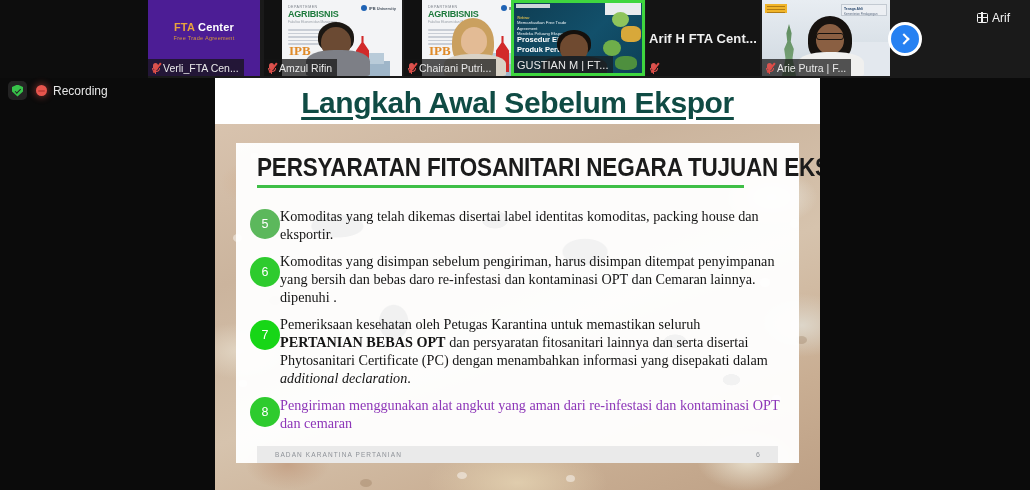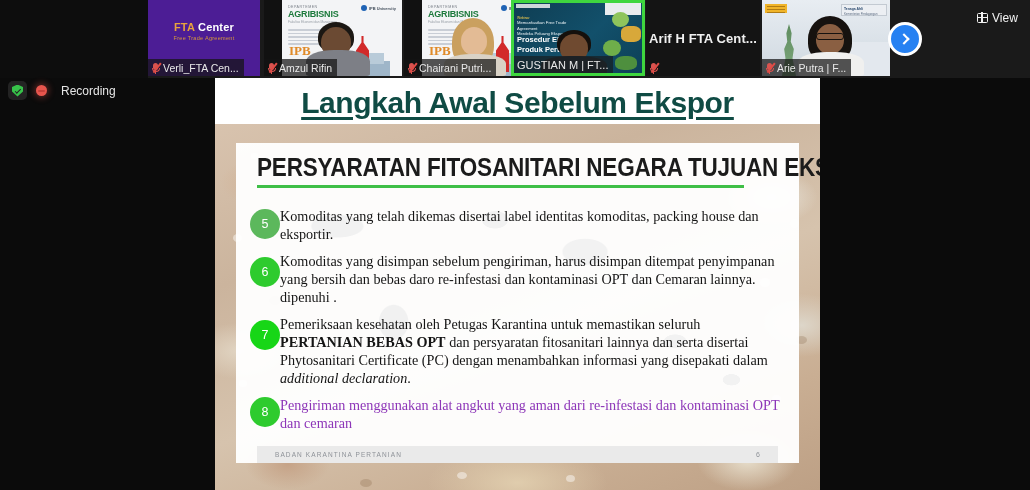--- a/index.html
+++ b/index.html
@@ -183,21 +183,21 @@
   }
   #encryption-badge .shield {
     width: 11px; height: 12px; background: #37c24a;
     clip-path: polygon(50% 0%, 100% 20%, 100% 58%, 50% 100%, 0% 58%, 0% 20%);
     position: relative;
   }
   #encryption-badge .shield:after {
     content: ""; position: absolute; left: 2.6px; top: 4.2px; width: 5px; height: 2.4px;
     border-left: 1.4px solid #232323; border-bottom: 1.4px solid #232323; transform: rotate(-45deg);
   }
-  .rec-wrap { display: flex; align-items: center; gap: 14px; }
+  .rec-wrap { display: flex; align-items: center; gap: 6px; }
   .rec-dot {
     width: 11px; height: 11px; border-radius: 50%; background: #e8554d;
     box-shadow: 0 0 6px 2px rgba(232,85,77,0.35);
     position: relative;
   }
   .rec-dot:after {
     content:""; position: absolute; left: 2px; top: 4.5px; width: 7px; height: 2.4px; background: #c8403a; border-radius: 1px;
   }
   #recording-label { color: #e6e6e6; font-size: 12px; }
 
@@ -486,21 +486,21 @@
         <span class="nm">Arie Putra | F...</span>
       </div>
     </div>
 
     <div id="next-page-btn">
       <span class="chev"></span>
     </div>
 
     <div id="view-btn">
       <span class="grid-ico"></span>
-      <span>View</span>
+      <span>Arif</span>
     </div>
   </div>
 
   <div id="status-row">
     <div id="encryption-badge">
       <span class="shield"></span>
     </div>
     <div class="rec-wrap">
       <span class="rec-dot"></span>
       <span id="recording-label">Recording</span>

